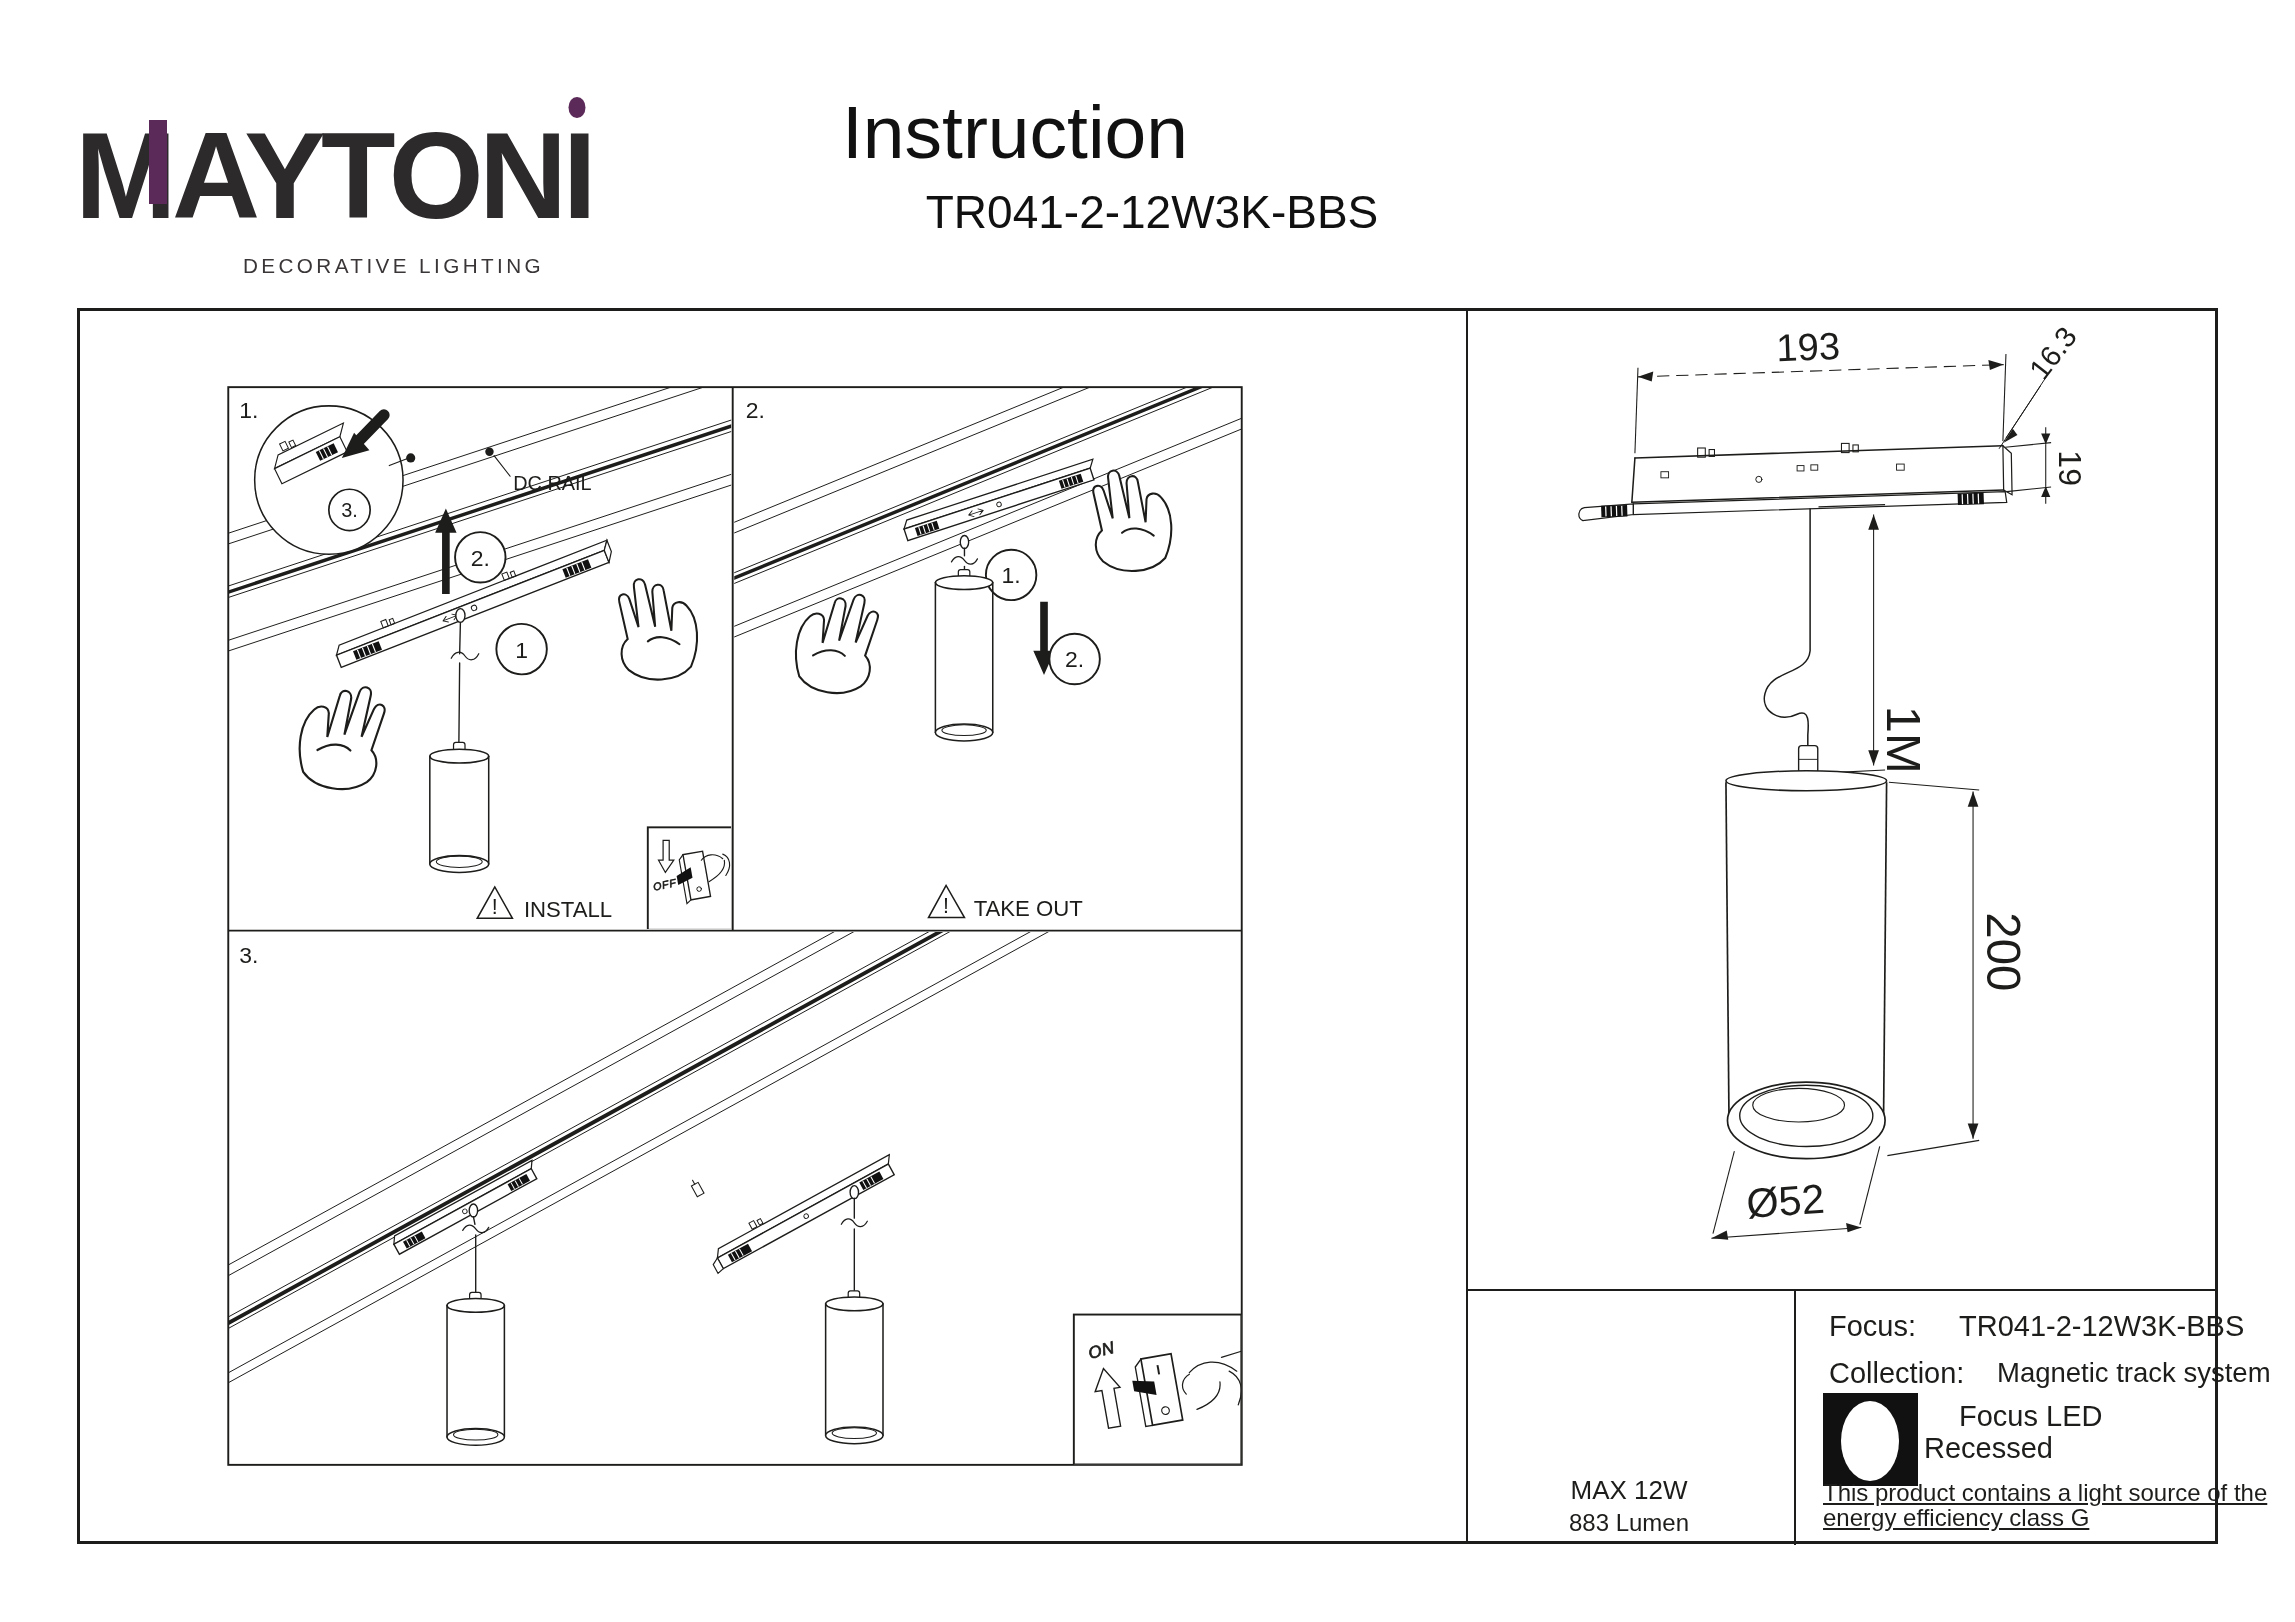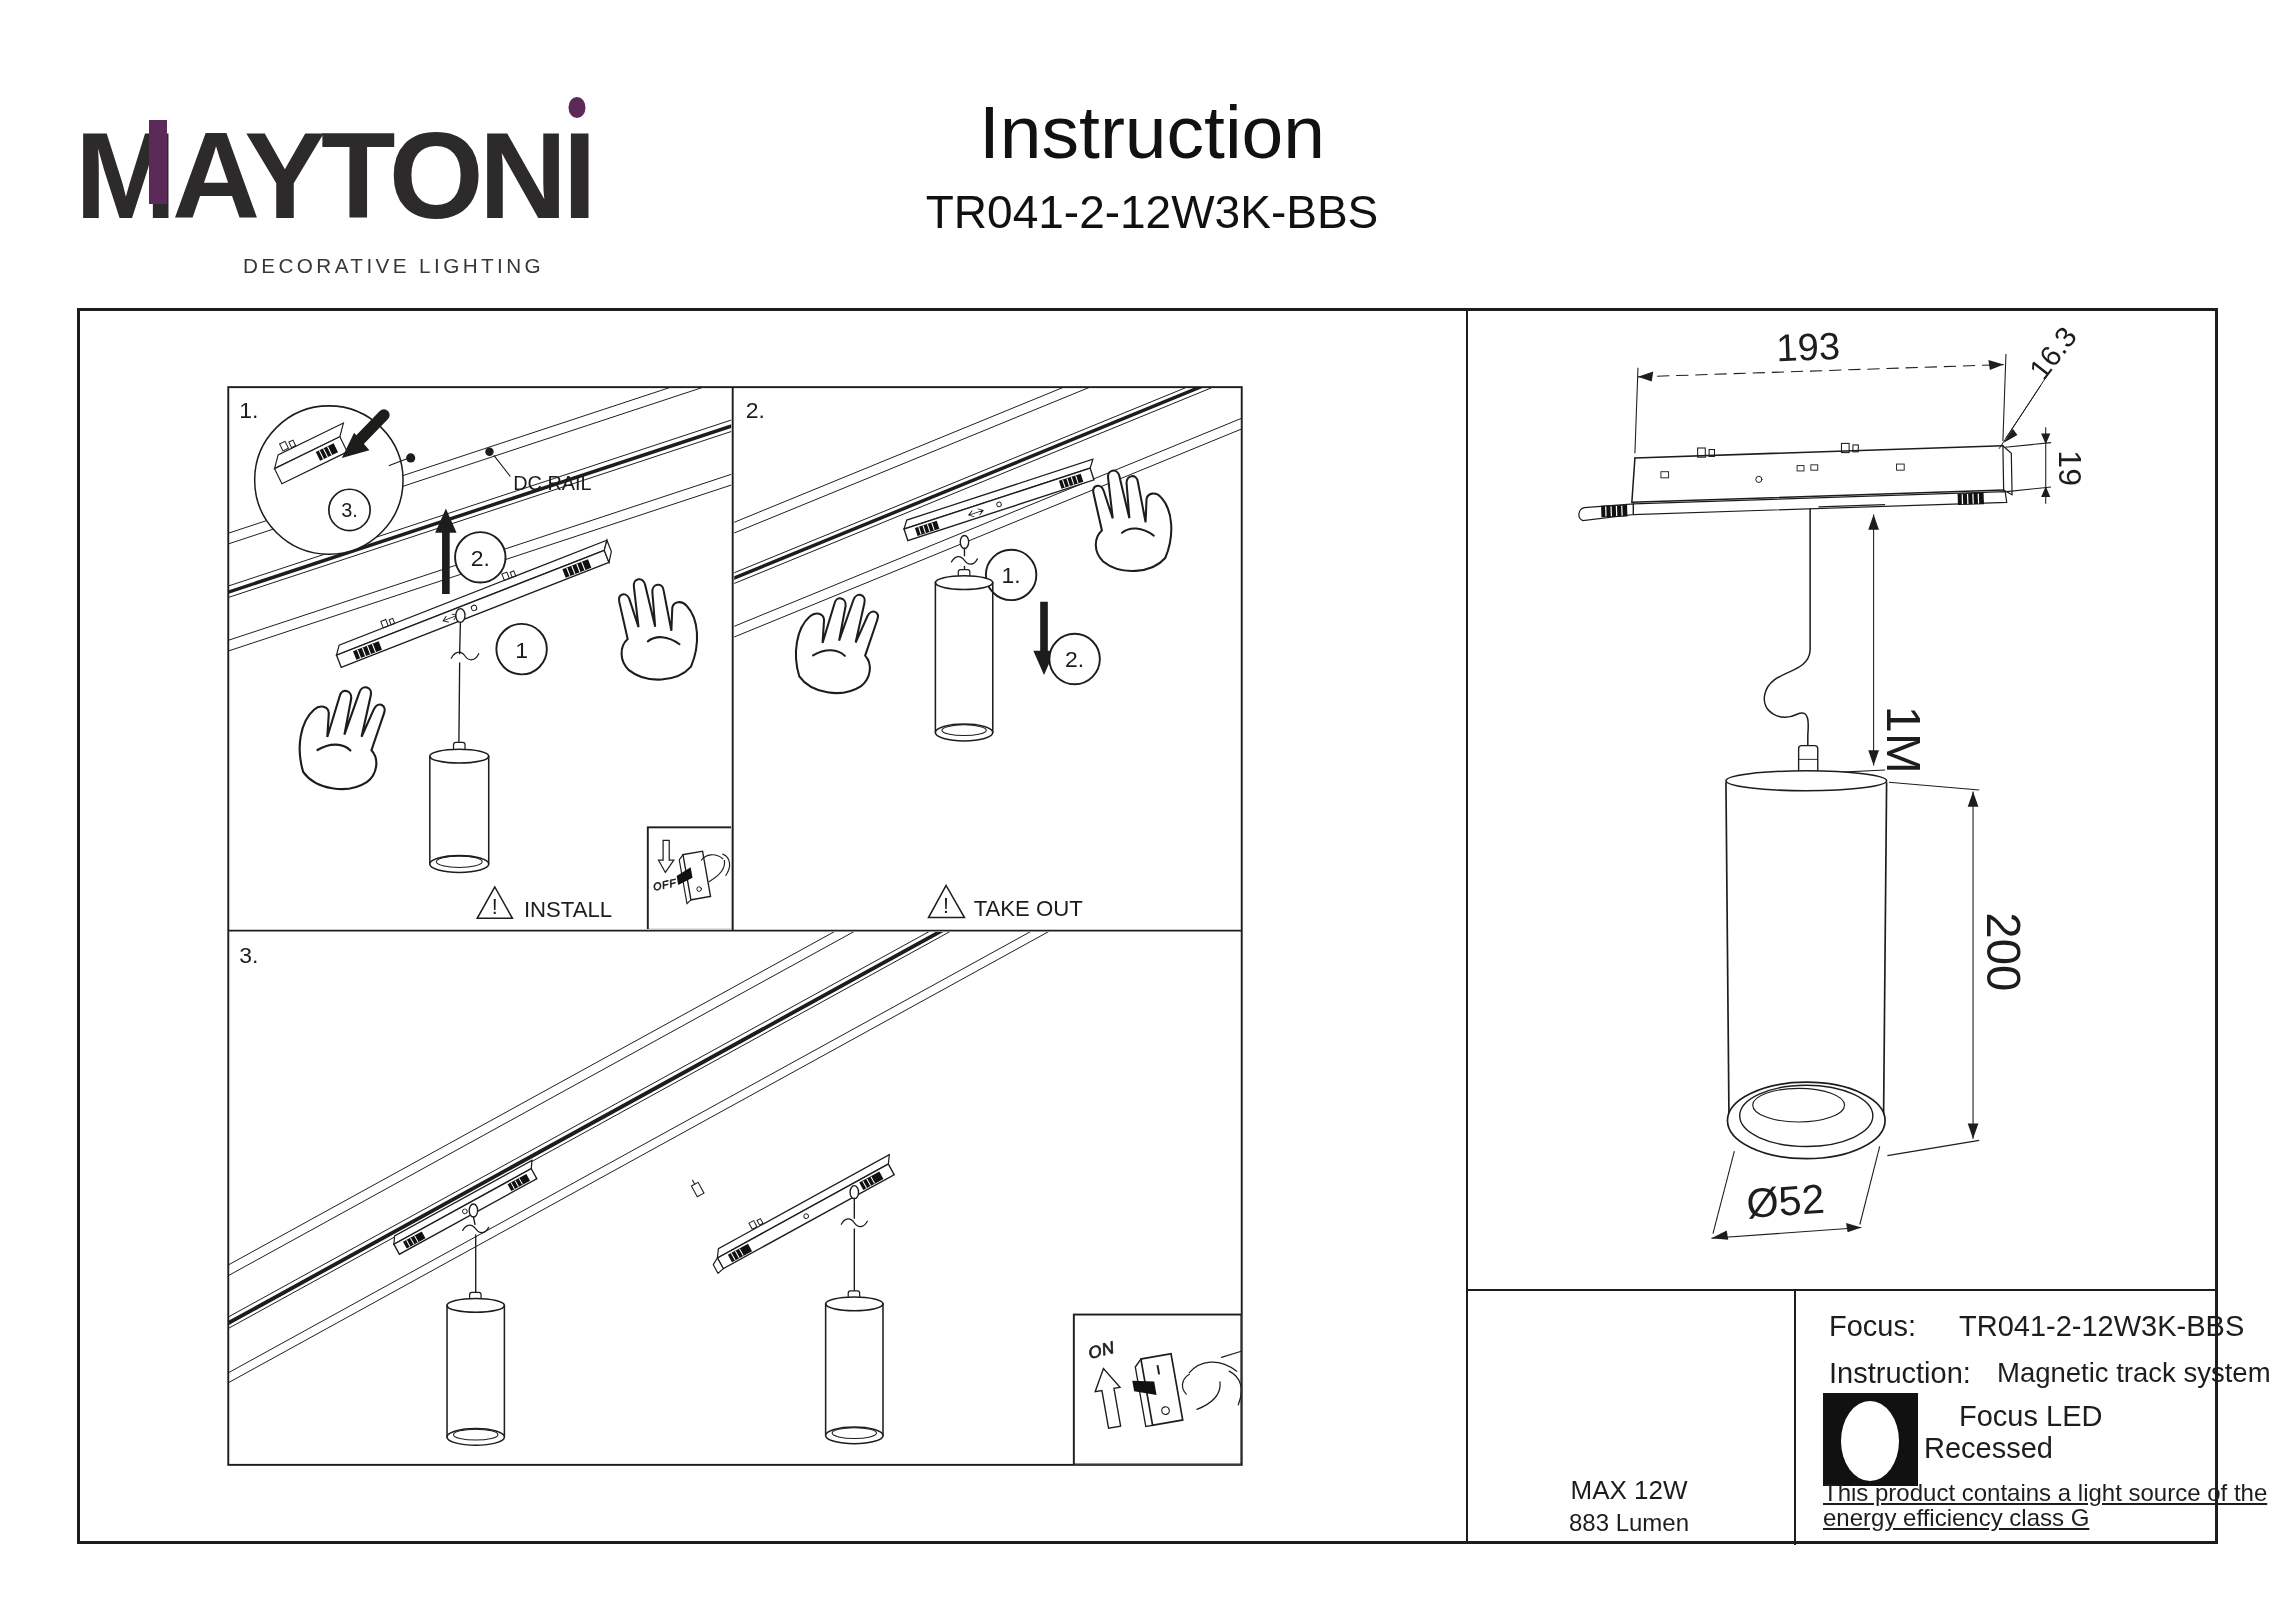--- a/index.html
+++ b/index.html
@@ -8,21 +8,21 @@
   .abs{position:absolute;}
   
   .brand{left:75px;top:115px;font-size:122px;line-height:122px;font-weight:700;
          letter-spacing:-4.6px;color:#2d2a2b;white-space:nowrap;}
   .brand .logo-i{position:relative;display:inline-block;}
   .brand .logo-i .i-dot{position:absolute;left:50%;transform:translateX(-50%);top:-18.4px;
          width:17px;height:21.4px;border-radius:50%;background:#5c2a59;}
   .brand .logo-m{position:relative;display:inline-block;}
   .brand .logo-m .m-bar{position:absolute;right:4.6px;top:4.6px;width:18.4px;height:84px;background:#5c2a59;}
   .tagline{left:230px;top:254px;width:314px;text-align:right;font-size:20.7px;letter-spacing:3.4px;color:#3a3637;}
-  .title{left:842px;top:90px;width:620px;text-align:center;font-size:75px;line-height:84px;color:#111;}
+  .title{left:842px;top:90px;width:620px;text-align:left;font-size:75px;line-height:84px;color:#111;}
   .subtitle{left:842px;top:185px;width:620px;text-align:center;font-size:46px;line-height:54px;color:#111;}
   
   .outer-box{left:77px;top:308px;width:2141px;height:1236px;border:3.1px solid #1d1d1b;box-sizing:border-box;}
   .main-divider{left:1466px;top:308px;width:2.3px;height:1236px;background:#1d1d1b;}
   .spec-top{left:1468px;top:1289px;width:750px;height:2.3px;background:#1d1d1b;}
   .spec-div{left:1794px;top:1289px;width:2.3px;height:256px;background:#1d1d1b;}
   
   svg{position:absolute;overflow:visible;}
   svg text{font-family:"Liberation Sans", sans-serif;fill:#1d1d1b;}
   .steps-svg{left:227px;top:386px;}
@@ -435,21 +435,21 @@
     <polygon points="318,1216 338,1206 340,1218" fill="#1d1d1b"></polygon>
     <polygon points="514,1202 494,1196 496,1208" fill="#1d1d1b"></polygon>
     <text x="416" y="1186" font-size="54" text-anchor="middle" transform="rotate(-4 416 1186)">Ø52</text>
   </svg>
 
   <div class="abs led-power">MAX 12W</div>
   <div class="abs led-lumen">883 Lumen</div>
 
   <div class="abs spec-label" style="left:1829px;top:1310px;">Focus:</div>
   <div class="abs spec-value" style="left:1959px;top:1310px;">TR041-2-12W3K-BBS</div>
-  <div class="abs spec-label" style="left:1829px;top:1357px;">Instruction:</div>
+  <div class="abs spec-label" style="left:1829px;top:1357px;">Collection:</div>
   <div class="abs spec-value" style="left:1997px;top:1357px;font-size:27.5px;">Magnetic track system</div>
 
   <div class="abs recessed-icon">
     <div class="lens"></div>
   </div>
   <div class="abs spec-value" style="left:1959px;top:1400px;">Focus LED</div>
   <div class="abs spec-value" style="left:1924px;top:1432px;">Recessed</div>
 
   <div class="abs note" style="left:1823px;top:1481px;">This product contains a light source of the</div>
   <div class="abs note" style="left:1823px;top:1506px;">energy efficiency class G</div>

